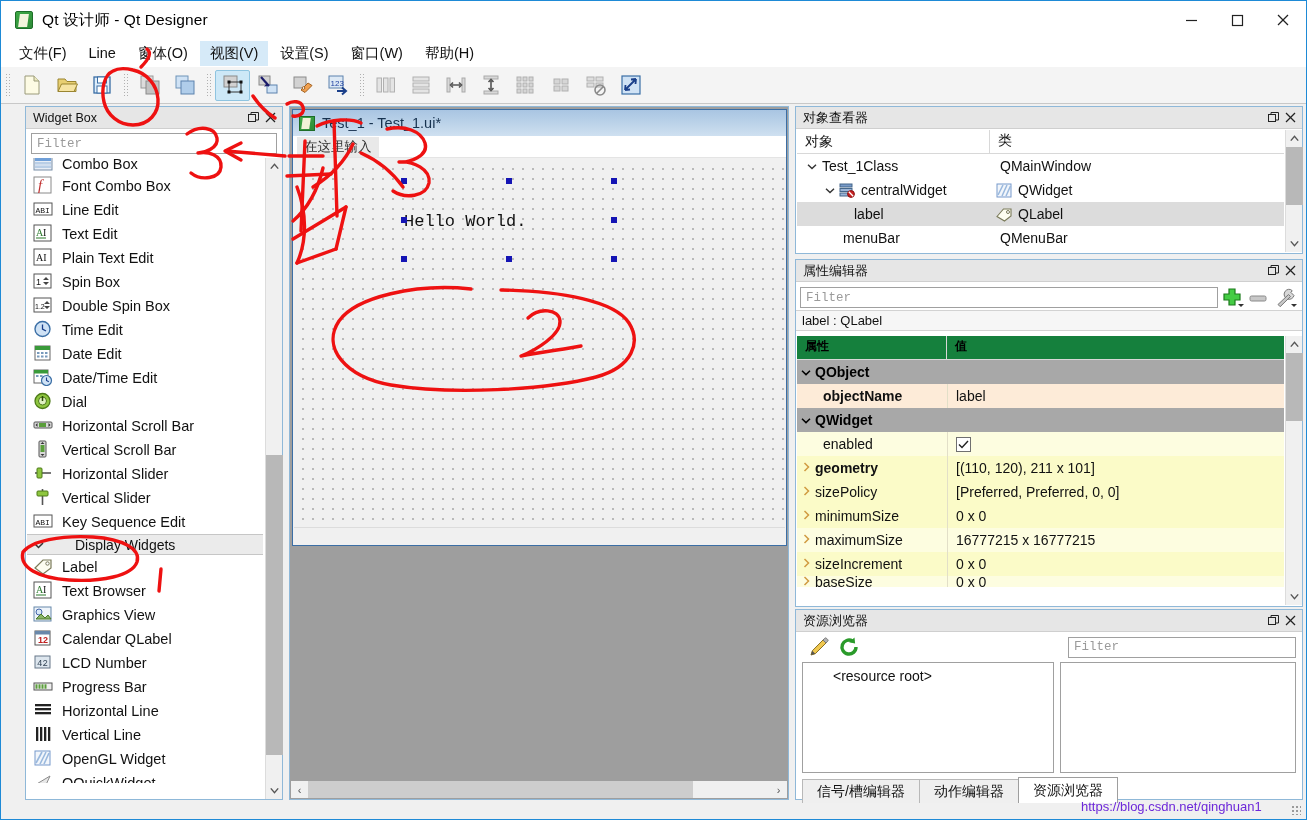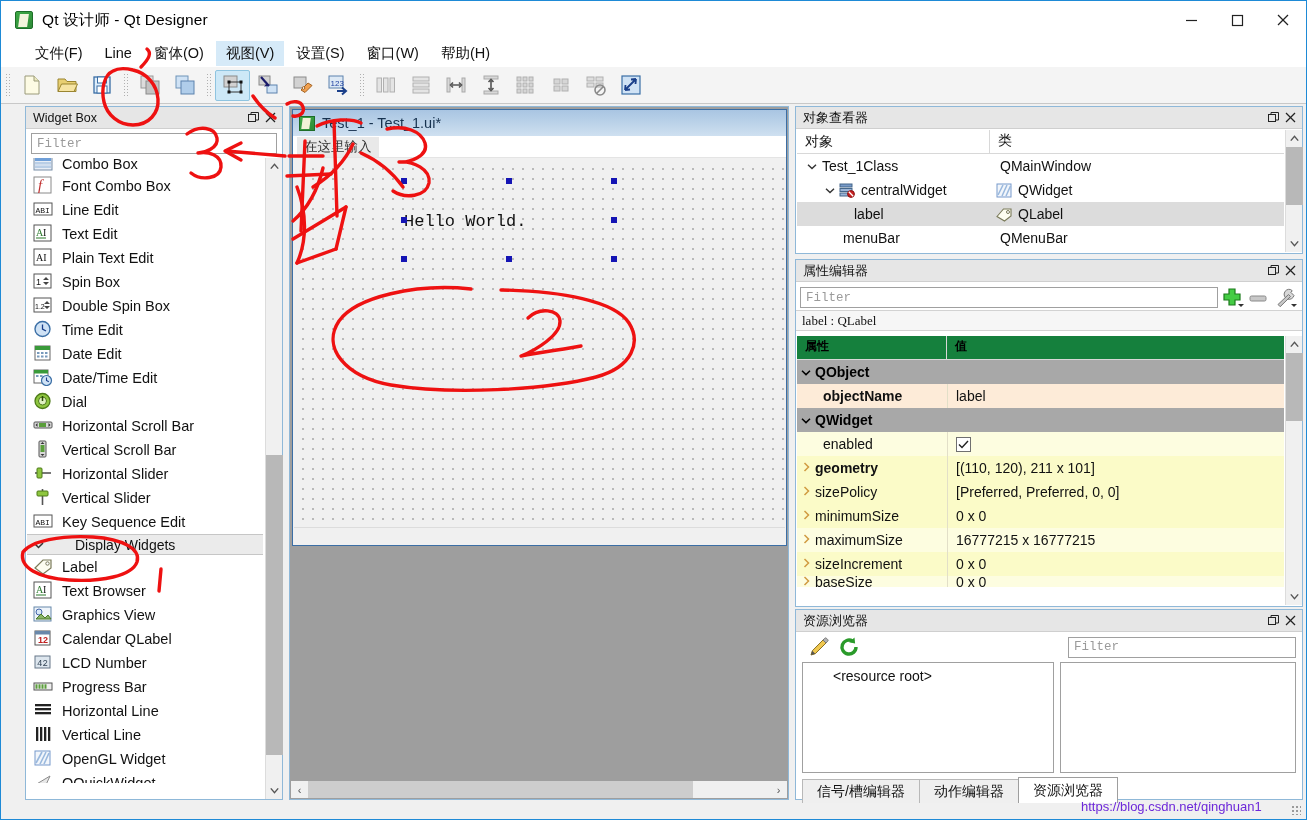--- a/index.html
+++ b/index.html
@@ -43,21 +43,21 @@
   .tb-buttons { margin-left: auto; display: flex; height: 38px; }
   .tb-btn {
     width: 46px; height: 38px; display: flex; align-items: center; justify-content: center;
     color: #222; font-size: 15px;
   }
   .tb-btn svg { display: block; }
 
   
   .menubar {
     position: absolute; left: 0; top: 38px; width: 1305px; height: 28px;
-    background: #ffffff; display: flex; align-items: center; padding-left: 24px;
+    background: #ffffff; display: flex; align-items: center; padding-left: 8px;
   }
   .menu-item {
     font-size: 14.5px; color: #111; padding: 3px 10px; margin-right: 2px;
     white-space: nowrap;
   }
   .menu-item.active { background: #d6eaf8; }
 
   
   .toolbar {
     position: absolute; left: 0; top: 66px; width: 1305px; height: 37px;
@@ -186,21 +186,21 @@
   #propeditor { left: 794px; top: 258px; width: 508px; height: 348px; }
   .pe-toolrow { display:flex; align-items:center; height: 28px; padding: 3px 4px 0 4px; gap: 4px; }
   .pe-filter {
     flex: 1; height: 21px; border: 1px solid #a0a0a0; background:#fff;
     display:flex; align-items:center; padding: 0 5px;
     font-family:"Liberation Mono", monospace; font-size: 12.5px; color:#9a9a9a;
   }
   .pe-objline {
     height: 21px; border-top: 1px solid #d2d2d2; border-bottom: 1px solid #d2d2d2;
     background:#f6f6f6; display:flex; align-items:center; padding-left: 6px;
-    font-family: Liberation Serif, serif; font-size: 13px; color:#111;
+    font-family: Liberation Sans, sans-serif; font-size: 13px; color:#111;
   }
   .pe-colhead { display:flex; height: 24px; background:#15803d; border-bottom:1px solid #d8d8d8; font-size:12px;font-weight:bold; }
   .pe-colhead > div { padding: 2px 8px; }
   .pe-row { display:flex; height: 24px; align-items:center; font-size: 14px; color:#111; }
   .pe-grp { background: #a8a8a8; font-weight: bold; color:#000; }
   .pe-name { width: 150px; display:flex; align-items:center; height:100%; }
   .pe-val { flex:1; padding-left: 8px; height:100%; display:flex; align-items:center; border-left: 1px solid #e2dfc8; }
   .pe-row.r-obj { background: #fdebd8; }
   .pe-row.r-yel { background: #fbfbc8; }
   .pe-row.r-yel2 { background: #fdfde0; }

